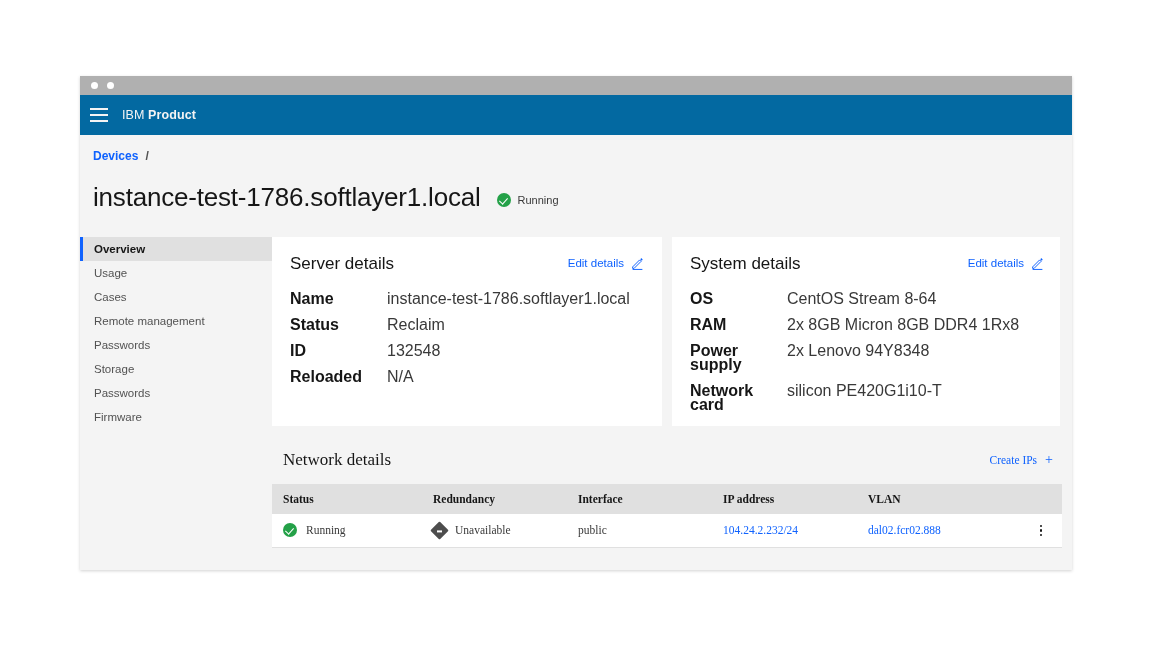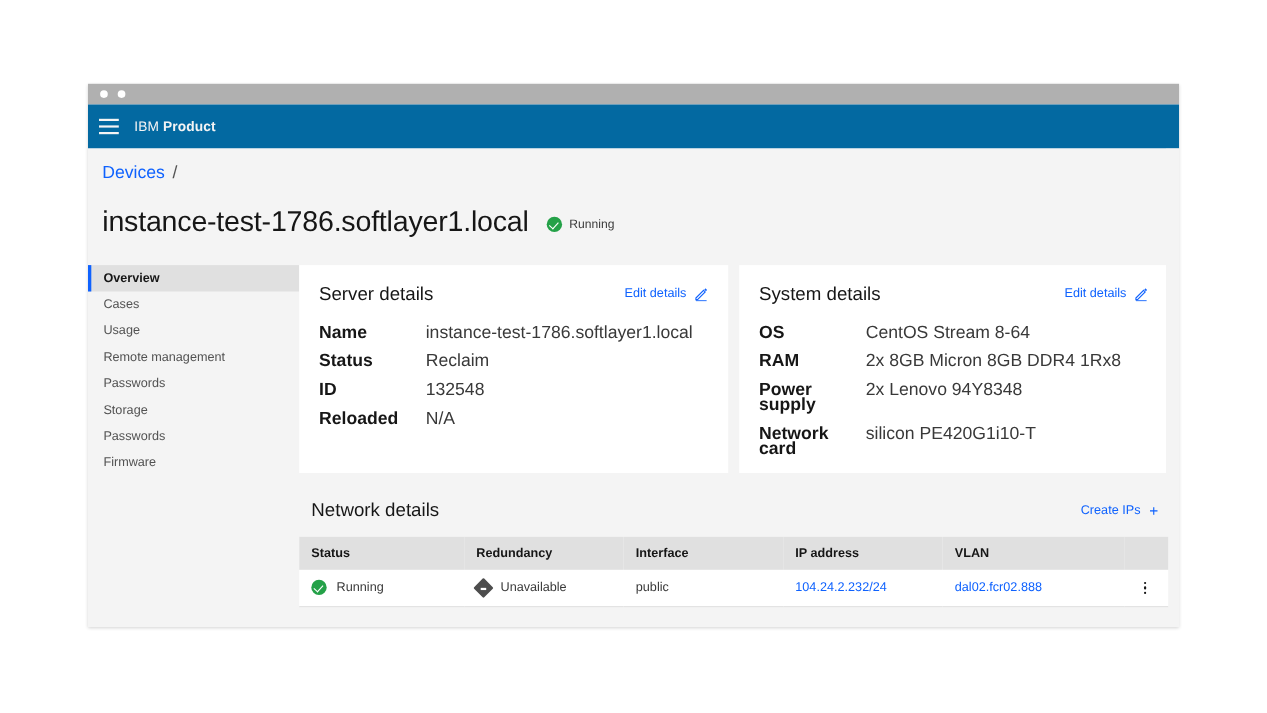--- a/index.html
+++ b/index.html
@@ -79,25 +79,26 @@
   
   .pagebody {
     position: relative;
     background: #f4f4f4;
     height: 435px;
     overflow: hidden;
   }
 
   .breadcrumb {
     padding: 14px 0 0 13px;
-    font-size: 16px;
+    font-size: 12px;
     color: #0f62fe;
     display: flex;
     align-items: center;
     gap: 7px;
+    font-weight: bold;
   }
   .breadcrumb a {
     color: #0f62fe;
     text-decoration: none;
     cursor: pointer;
   }
   .breadcrumb .sep { color: #525252; }
 
   .pagetitle-row {
     display: flex;
@@ -248,20 +249,21 @@
     color: #161616;
   }
   .kv .v {
     color: #393939;
   }
 
   
   .network {
     margin-top: 16px;
     position: relative;
+    font-family: Liberation Serif, serif;
   }
   .network-head {
     display: flex;
     align-items: center;
     justify-content: space-between;
     padding: 8px 2px 14px 11px;
   }
   .network-title {
     font-size: 17px;
     color: #161616;
@@ -391,24 +393,24 @@
         </div>
       </div>
 
       <div class="content">
 
         <div class="sidebar">
           <div class="side-item active">
             <span>Overview</span>
           </div>
           <div class="side-item">
+            <span>Usage</span>
+          </div>
+          <div class="side-item">
             <span>Cases</span>
-          </div>
-          <div class="side-item">
-            <span>Usage</span>
           </div>
           <div class="side-item">
             <span>Remote management</span>
           </div>
           <div class="side-item">
             <span>Passwords</span>
           </div>
           <div class="side-item">
             <span>Storage</span>
           </div>

